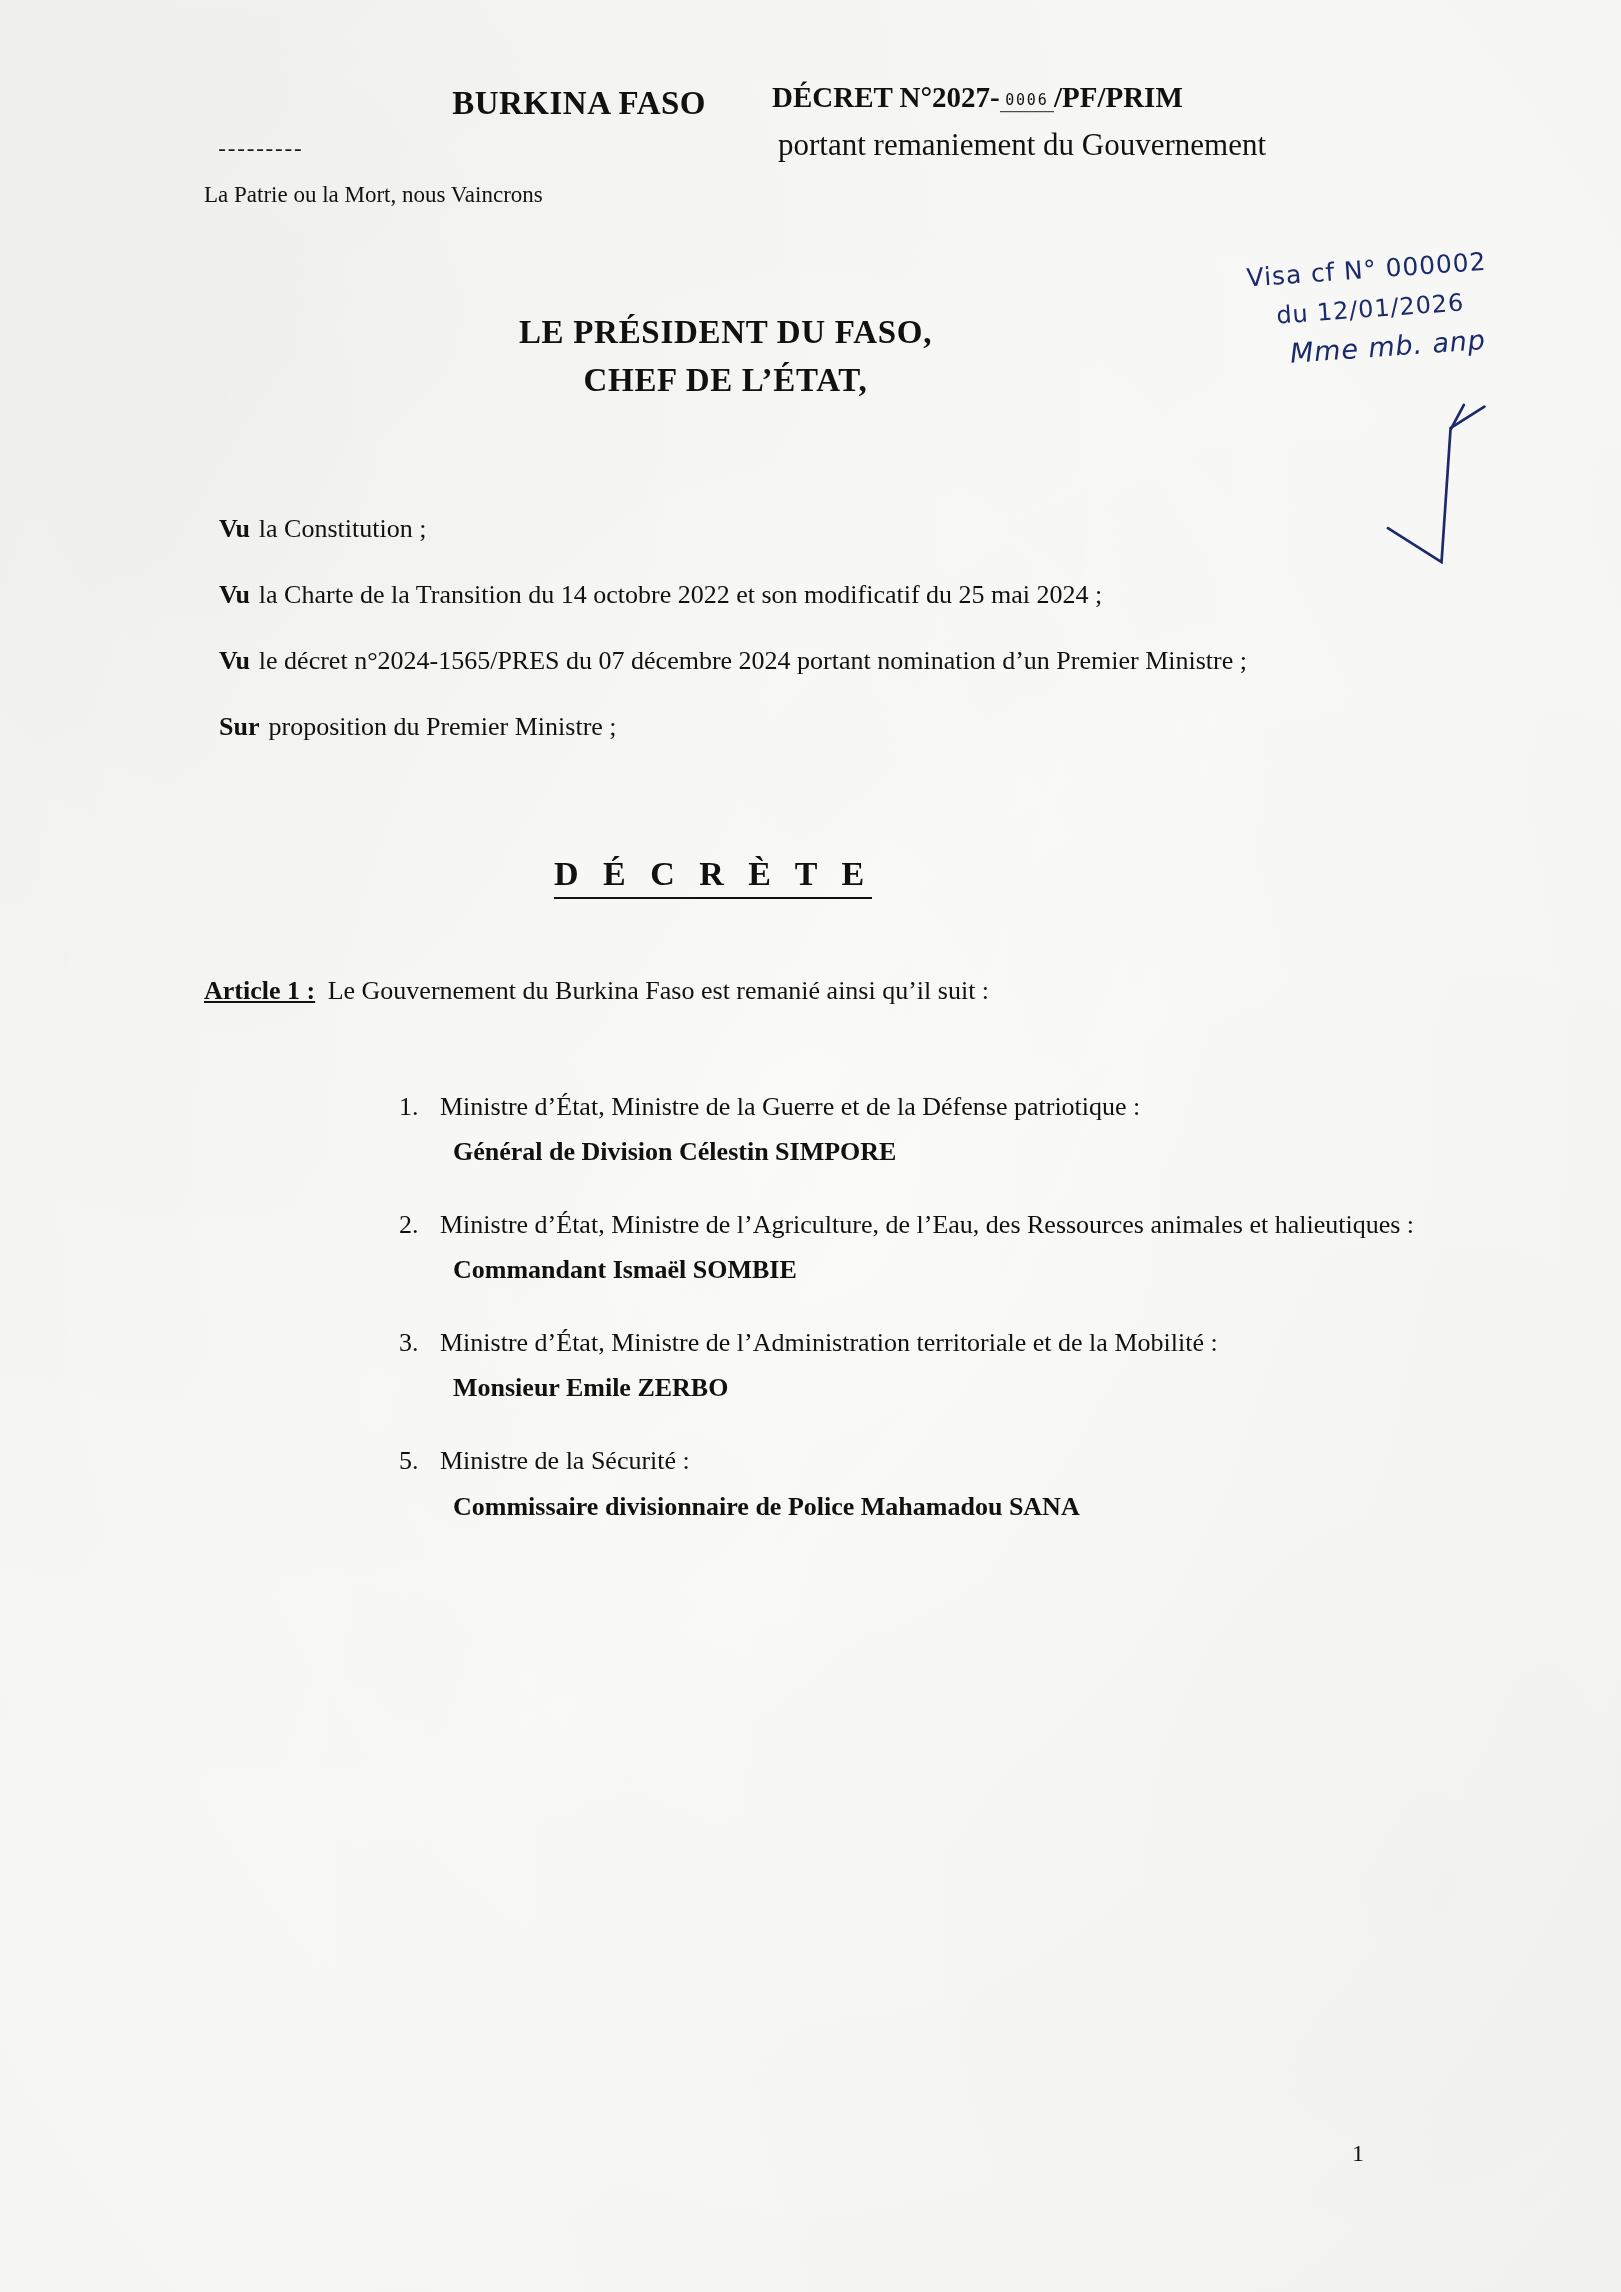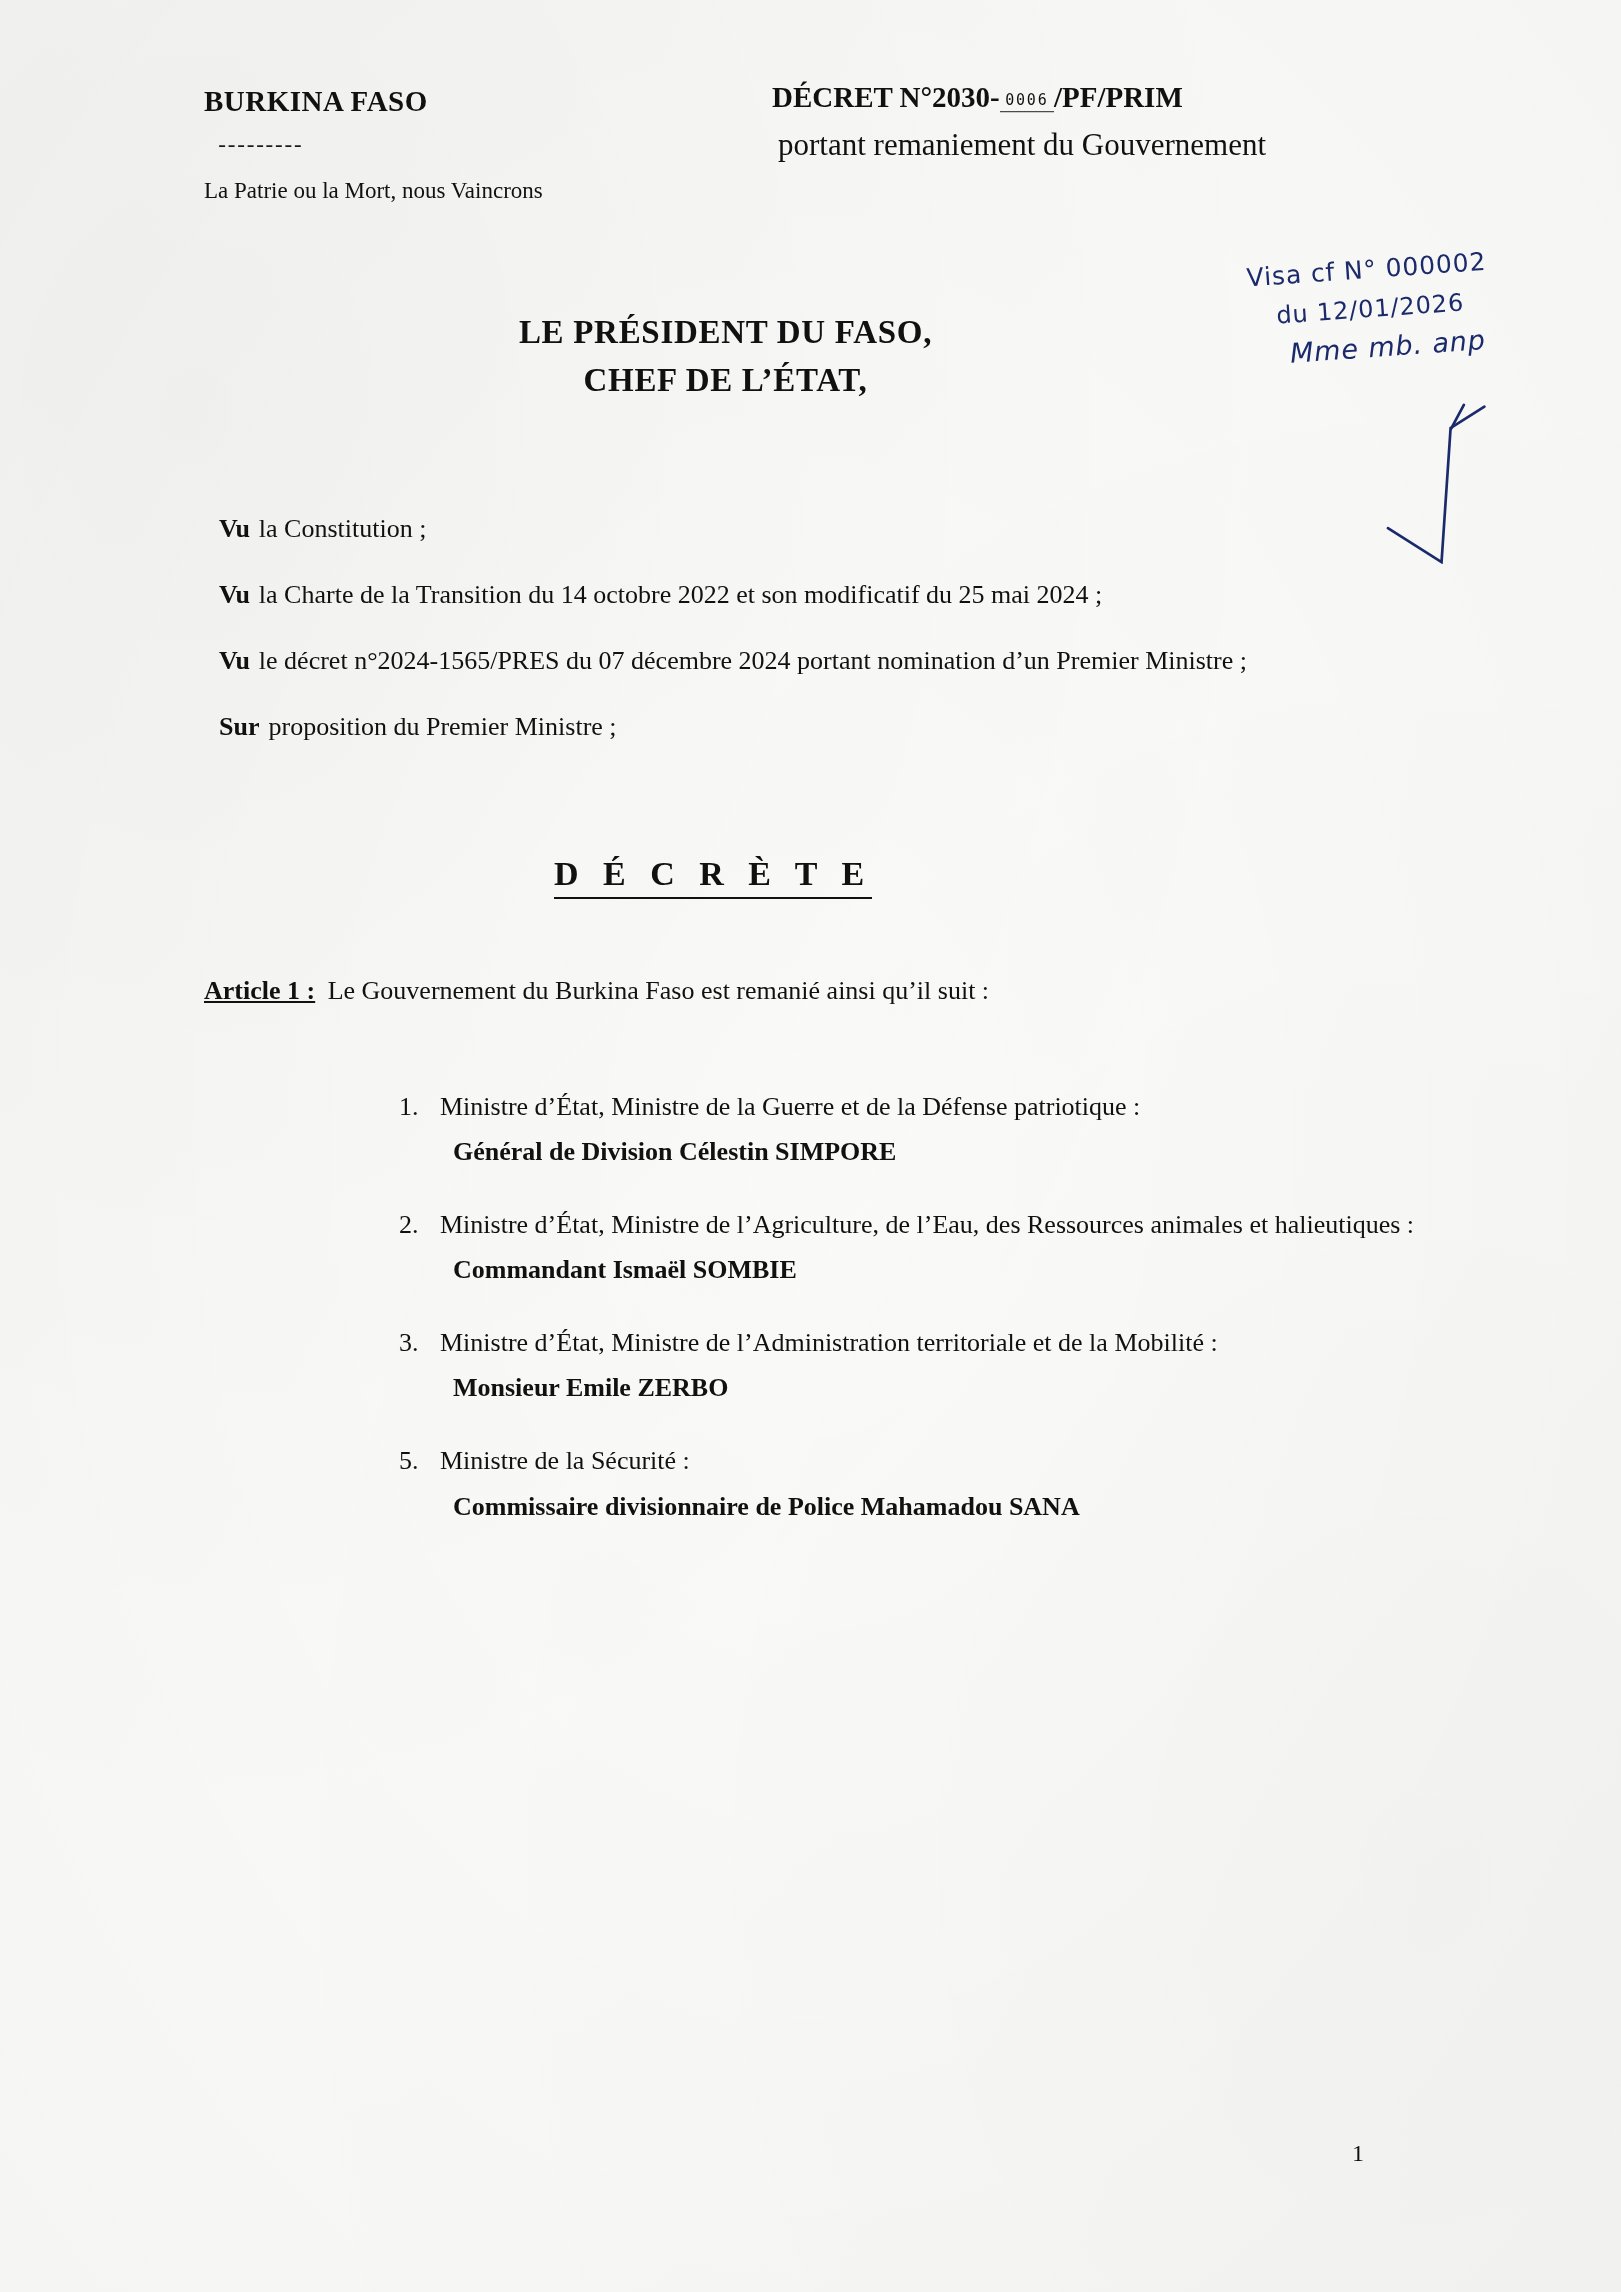--- a/index.html
+++ b/index.html
@@ -37,23 +37,24 @@
   }
 
   
   .hdr-left {
     position: absolute;
     left: 204px;
     top: 85px;
     width: 502px;
   }
   .country {
-    font-size: 29px;
+    font-size: 33px;
     font-weight: bold;
     letter-spacing: 0.5px;
+    text-align: right;
   }
   .dashes {
     font-size: 23px;
     letter-spacing: 1.8px;
     margin-top: 14.3px;
     margin-left: 14.3px;
     color: #1a1a1a;
   }
   .motto {
     font-size: 23px;
@@ -238,21 +239,21 @@
   <div class="content">
 
     <div class="hdr-left">
       <div class="country">BURKINA FASO</div>
       <div class="dashes">---------</div>
       <div class="motto">La Patrie ou la Mort, nous Vaincrons</div>
     </div>
 
     <div class="hdr-right">
       <div class="decret-line">
-        <span>DÉCRET N°2030-</span><span class="decret-num">0006</span><span>/PF/PRIM</span>
+        <span>DÉCRET N°2027-</span><span class="decret-num">0006</span><span>/PF/PRIM</span>
       </div>
       <div class="decret-sub">portant remaniement du Gouvernement</div>
     </div>
 
     <div class="title-block">
       <div class="title-line">LE PRÉSIDENT DU FASO,</div>
       <div class="title-line">CHEF DE L’ÉTAT,</div>
     </div>
 
     <div class="visa">

